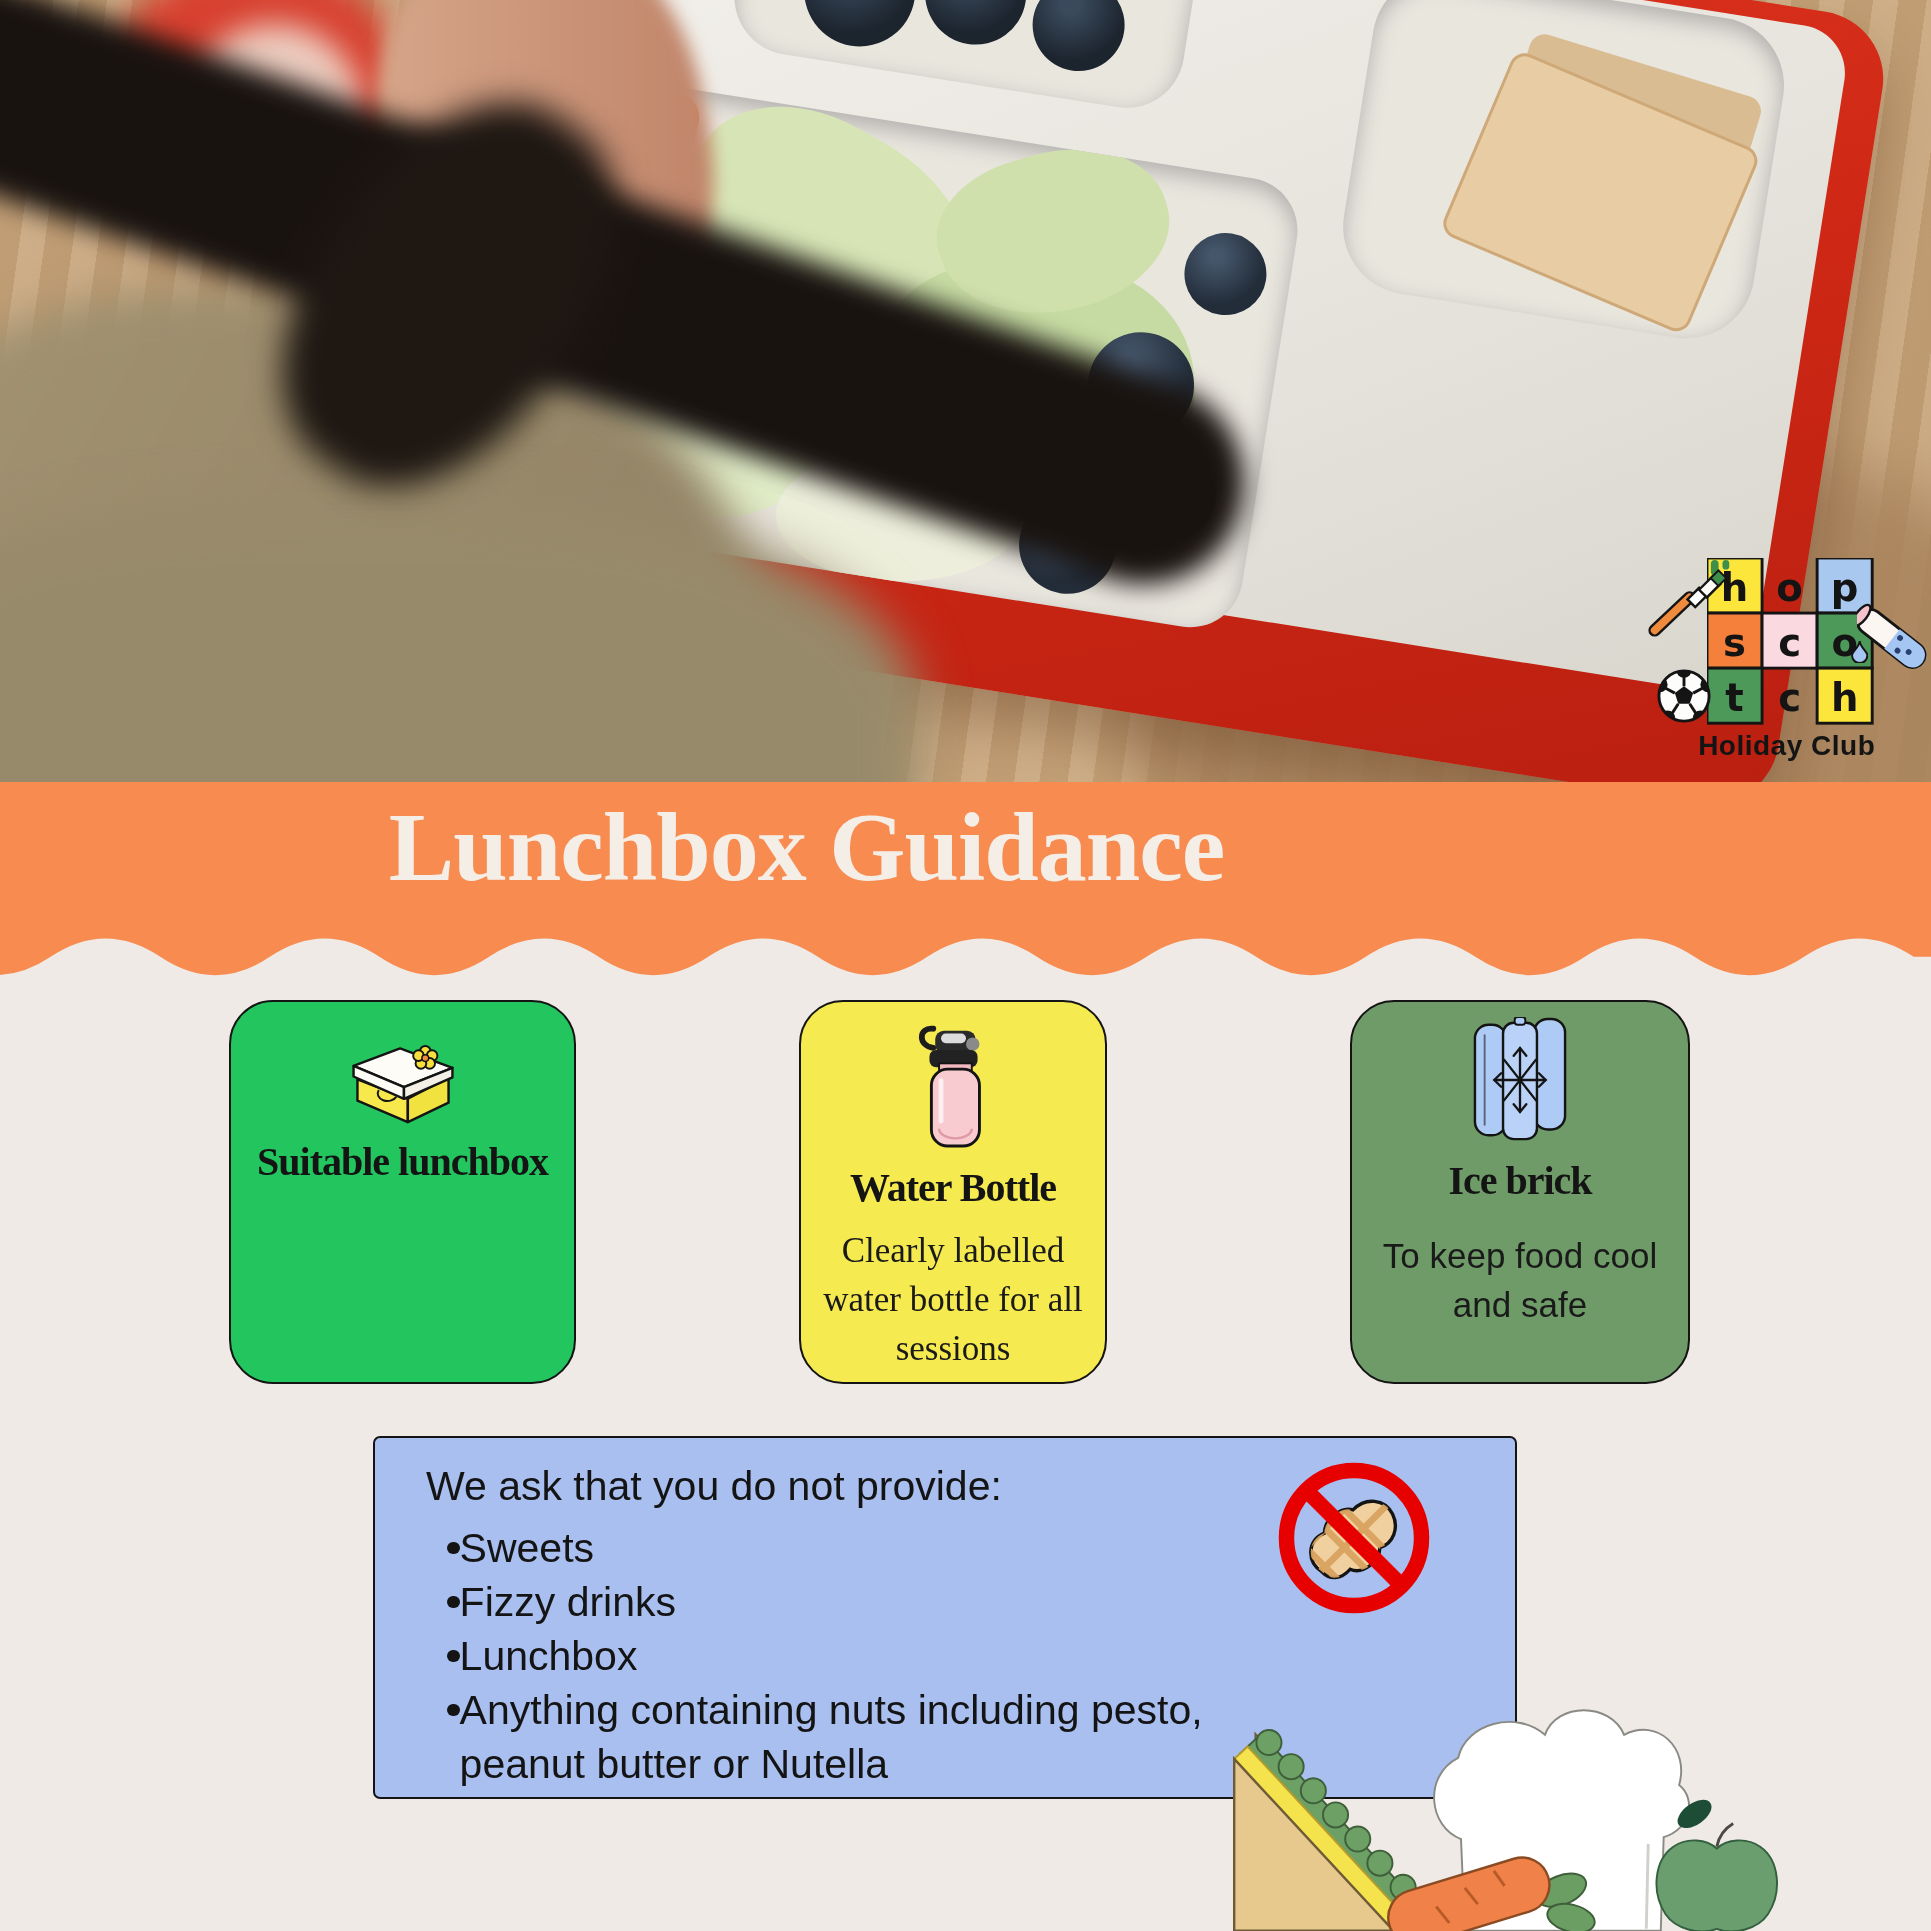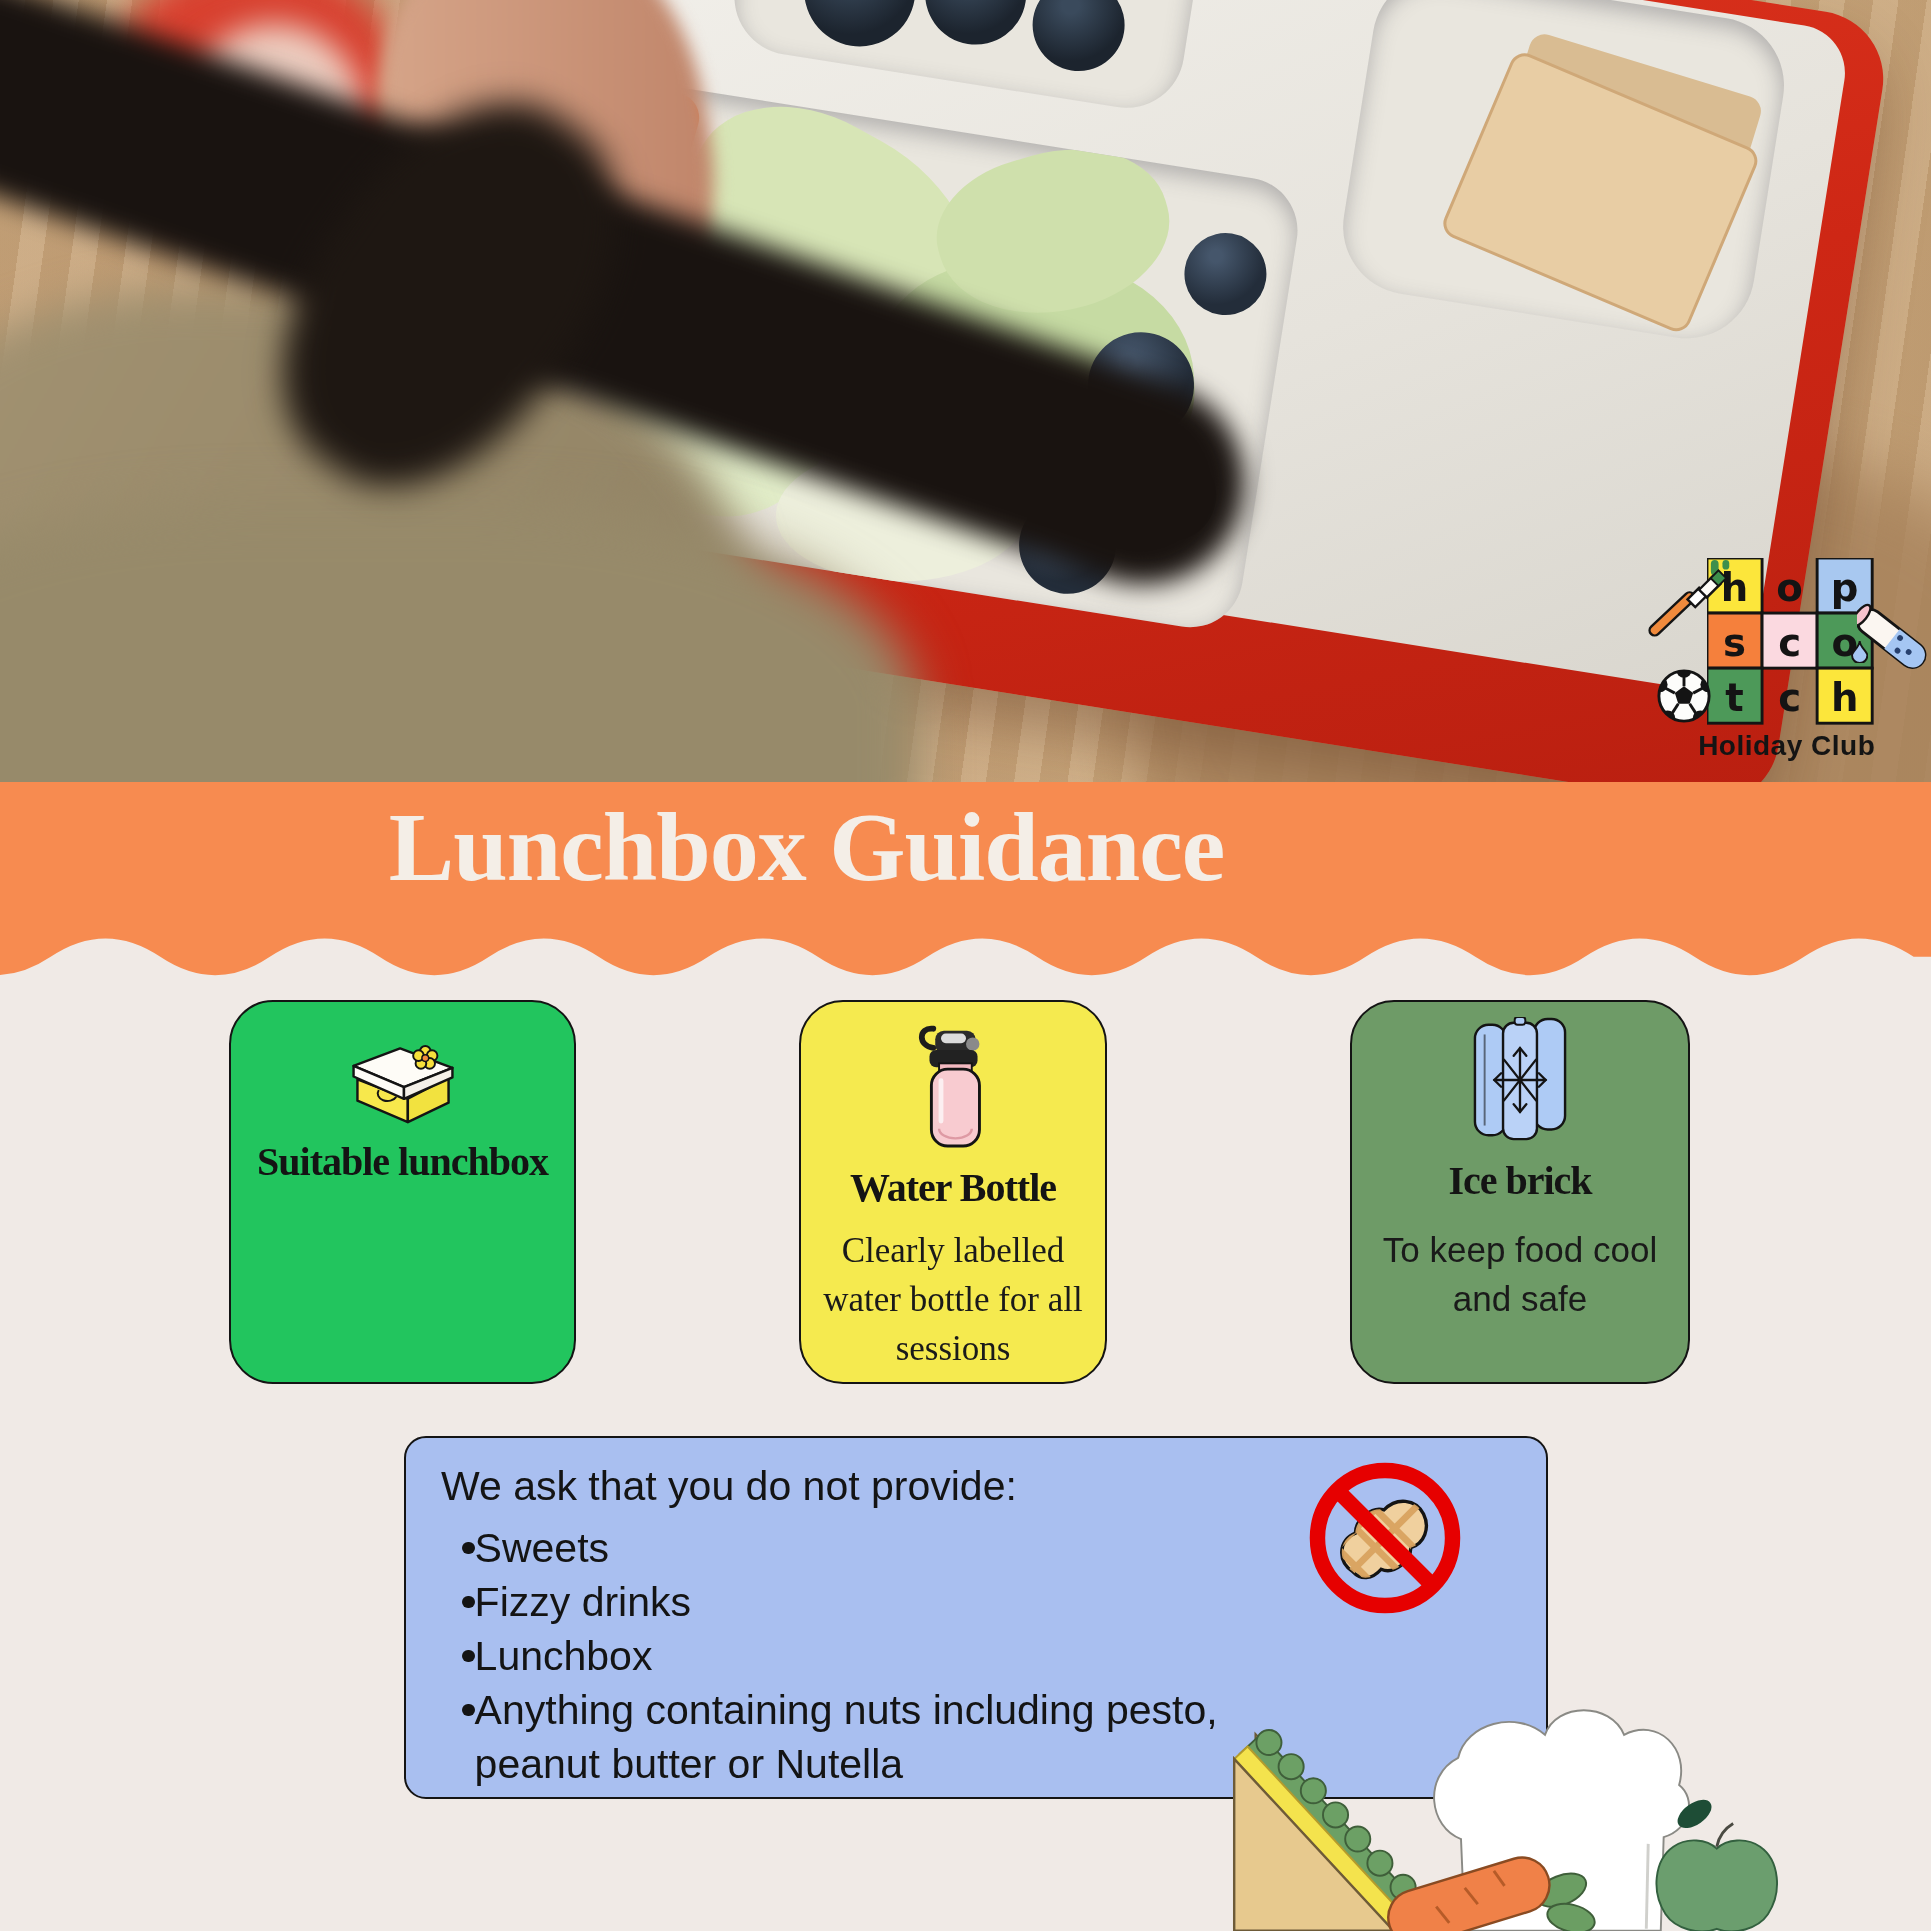--- a/index.html
+++ b/index.html
@@ -66,25 +66,25 @@
   .card-icon{display:flex;align-items:flex-start;justify-content:center;}
   .card-pink  .card-icon{margin-top:27px;height:95px;}
   .card-yellow .card-icon{margin-top:19.3px;height:127px;}
   .card-green  .card-icon{margin-top:15.4px;height:124px;}
   .card-title{margin:15.4px 0 0;font-family:"Liberation Serif",serif;font-weight:700;font-size:40px;
         letter-spacing:-1px;color:#141414;}
   .card-pink .card-title{margin-top:13.5px;}
   .card-body{margin:11.6px 0 0;font-size:33px;line-height:1.4;text-align:center;color:#1A1A1A;}
   .card-pink .card-body{width:305px;font-size:32px;}
   .card-yellow .card-body{width:309px;font-size:35px;margin-top:15.4px;font-family:Liberation Serif, serif;}
-  .card-green .card-body{width:290px;font-size:35px;margin-top:21px;}
-
-  
-  .rules-box{position:absolute;left:404px;top:1436px;width:1144px;height:363px;box-sizing:border-box;
-        background:#A9BFF0;border:2.9px solid #141414;border-radius:22px;padding:21px 0 0 35px;z-index:1;}
+  .card-green .card-body{width:290px;font-size:35px;margin-top:27px;}
+
+  
+  .rules-box{position:absolute;left:373px;top:1436px;width:1144px;height:363px;box-sizing:border-box;
+        background:#A9BFF0;border:2.9px solid #141414;border-radius:7px;padding:21px 0 0 51px;z-index:1;}
   .rules-heading{font-size:41px;line-height:54px;color:#141414;}
   .rules-list{margin-top:7.7px;}
   .rule-item{display:flex;font-size:41px;line-height:54px;color:#141414;}
   .rule-item .dot{flex:none;width:12.6px;height:12.6px;border-radius:50%;background:#141414;margin:21px 0 0 21px;}
   .rule-item .rule-text{max-width:821px;}
   .nopeanut{position:absolute;left:897px;top:18.3px;width:164px;height:164px;}
 
   
   .illos{position:absolute;left:1212px;top:1694px;width:719px;height:237px;z-index:2;}
 </style>

